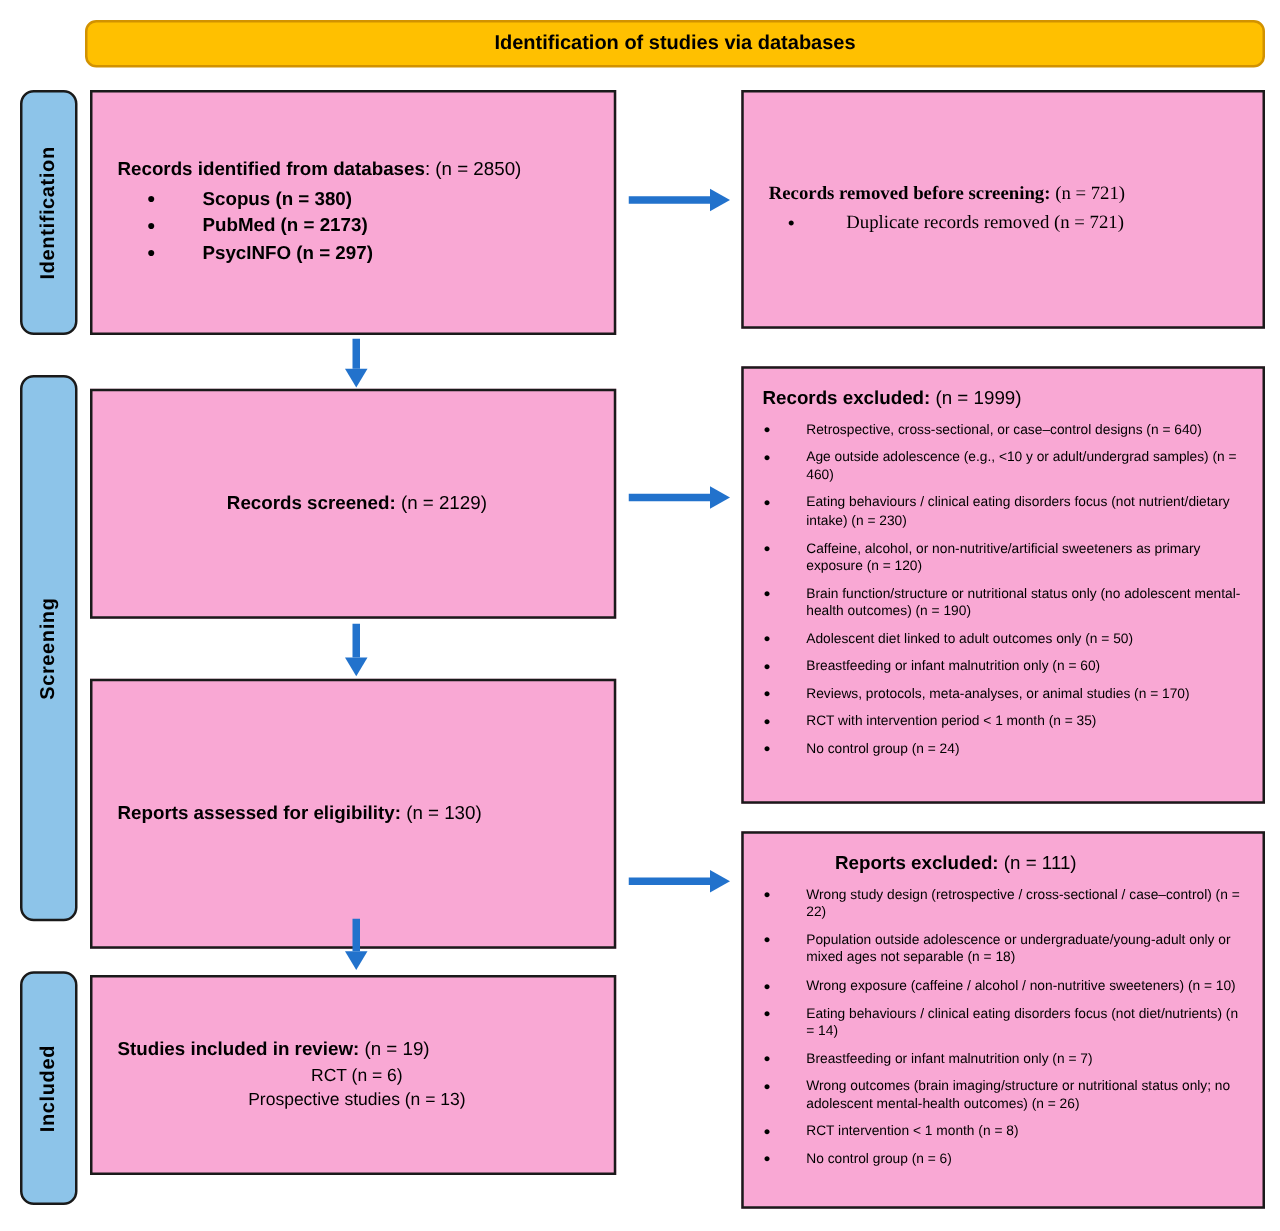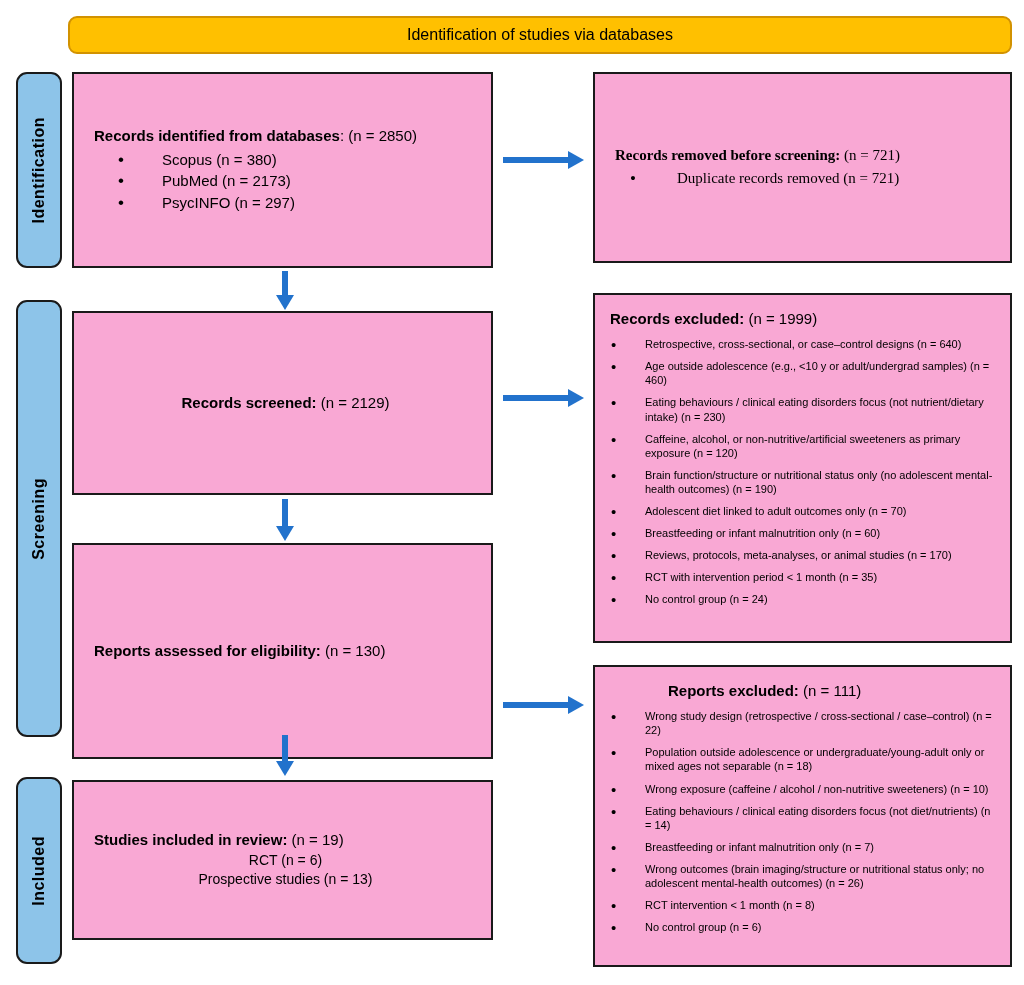--- a/index.html
+++ b/index.html
@@ -18,21 +18,21 @@
 
   
   .banner {
     position: absolute;
     left: 68px; top: 16px;
     width: 944px; height: 38px;
     background: #FFC000;
     border: 2px solid #D29200;
     border-radius: 9px;
     display: flex; align-items: center; justify-content: center;
-    font-weight: normal; font-size: 16px;
+    font-weight: bold; font-size: 16px;
   }
 
   
   .stage {
     position: absolute;
     left: 16px; width: 46px;
     background: #8DC4E9;
     border: 2px solid #1a1a1a;
     border-radius: 11px;
     display: flex; align-items: center; justify-content: center;
@@ -66,21 +66,21 @@
   .b-studies-included   { top: 780px; height: 160px; }
 
   .center-v {
     display: flex; flex-direction: column; justify-content: center;
     padding: 10px 14px 10px 20px;
   }
   .heading { font-size: 15px; line-height: 1.35; }
   .heading b { font-weight: bold; }
 
   
-  ul.big-list { list-style: none; margin-top: 2px; }
+  ul.big-list { list-style: none; margin-top: 2px; font-weight: bold; }
   ul.big-list li {
     position: relative;
     font-size: 15px; line-height: 1.45;
     padding-left: 68px;
   }
   ul.big-list li::before {
     content: "\2022";
     position: absolute; left: 24px; top: -1px;
     font-size: 17px;
   }
@@ -217,21 +217,21 @@
   <div class="box col-right b-records-excluded excl-pad">
     <div class="heading">
       <b>Records excluded:</b><span> (n = 1999)</span>
     </div>
     <ul class="small-list">
         <li>Retrospective, cross-sectional, or case–control designs (n = 640)</li>
         <li>Age outside adolescence (e.g., &lt;10 y or adult/undergrad samples) (n = 460)</li>
         <li>Eating behaviours / clinical eating disorders focus (not nutrient/dietary intake) (n = 230)</li>
         <li>Caffeine, alcohol, or non-nutritive/artificial sweeteners as primary exposure (n = 120)</li>
         <li>Brain function/structure or nutritional status only (no adolescent mental-health outcomes) (n = 190)</li>
-        <li>Adolescent diet linked to adult outcomes only (n = 70)</li>
+        <li>Adolescent diet linked to adult outcomes only (n = 50)</li>
         <li>Breastfeeding or infant malnutrition only (n = 60)</li>
         <li>Reviews, protocols, meta-analyses, or animal studies (n = 170)</li>
         <li>RCT with intervention period &lt; 1 month (n = 35)</li>
         <li>No control group (n = 24)</li>
       </ul>
   </div>
 
   <div class="box col-right b-reports-excluded excl-pad">
     <div class="heading indent-heading">
       <b>Reports excluded:</b><span> (n = 111)</span>

